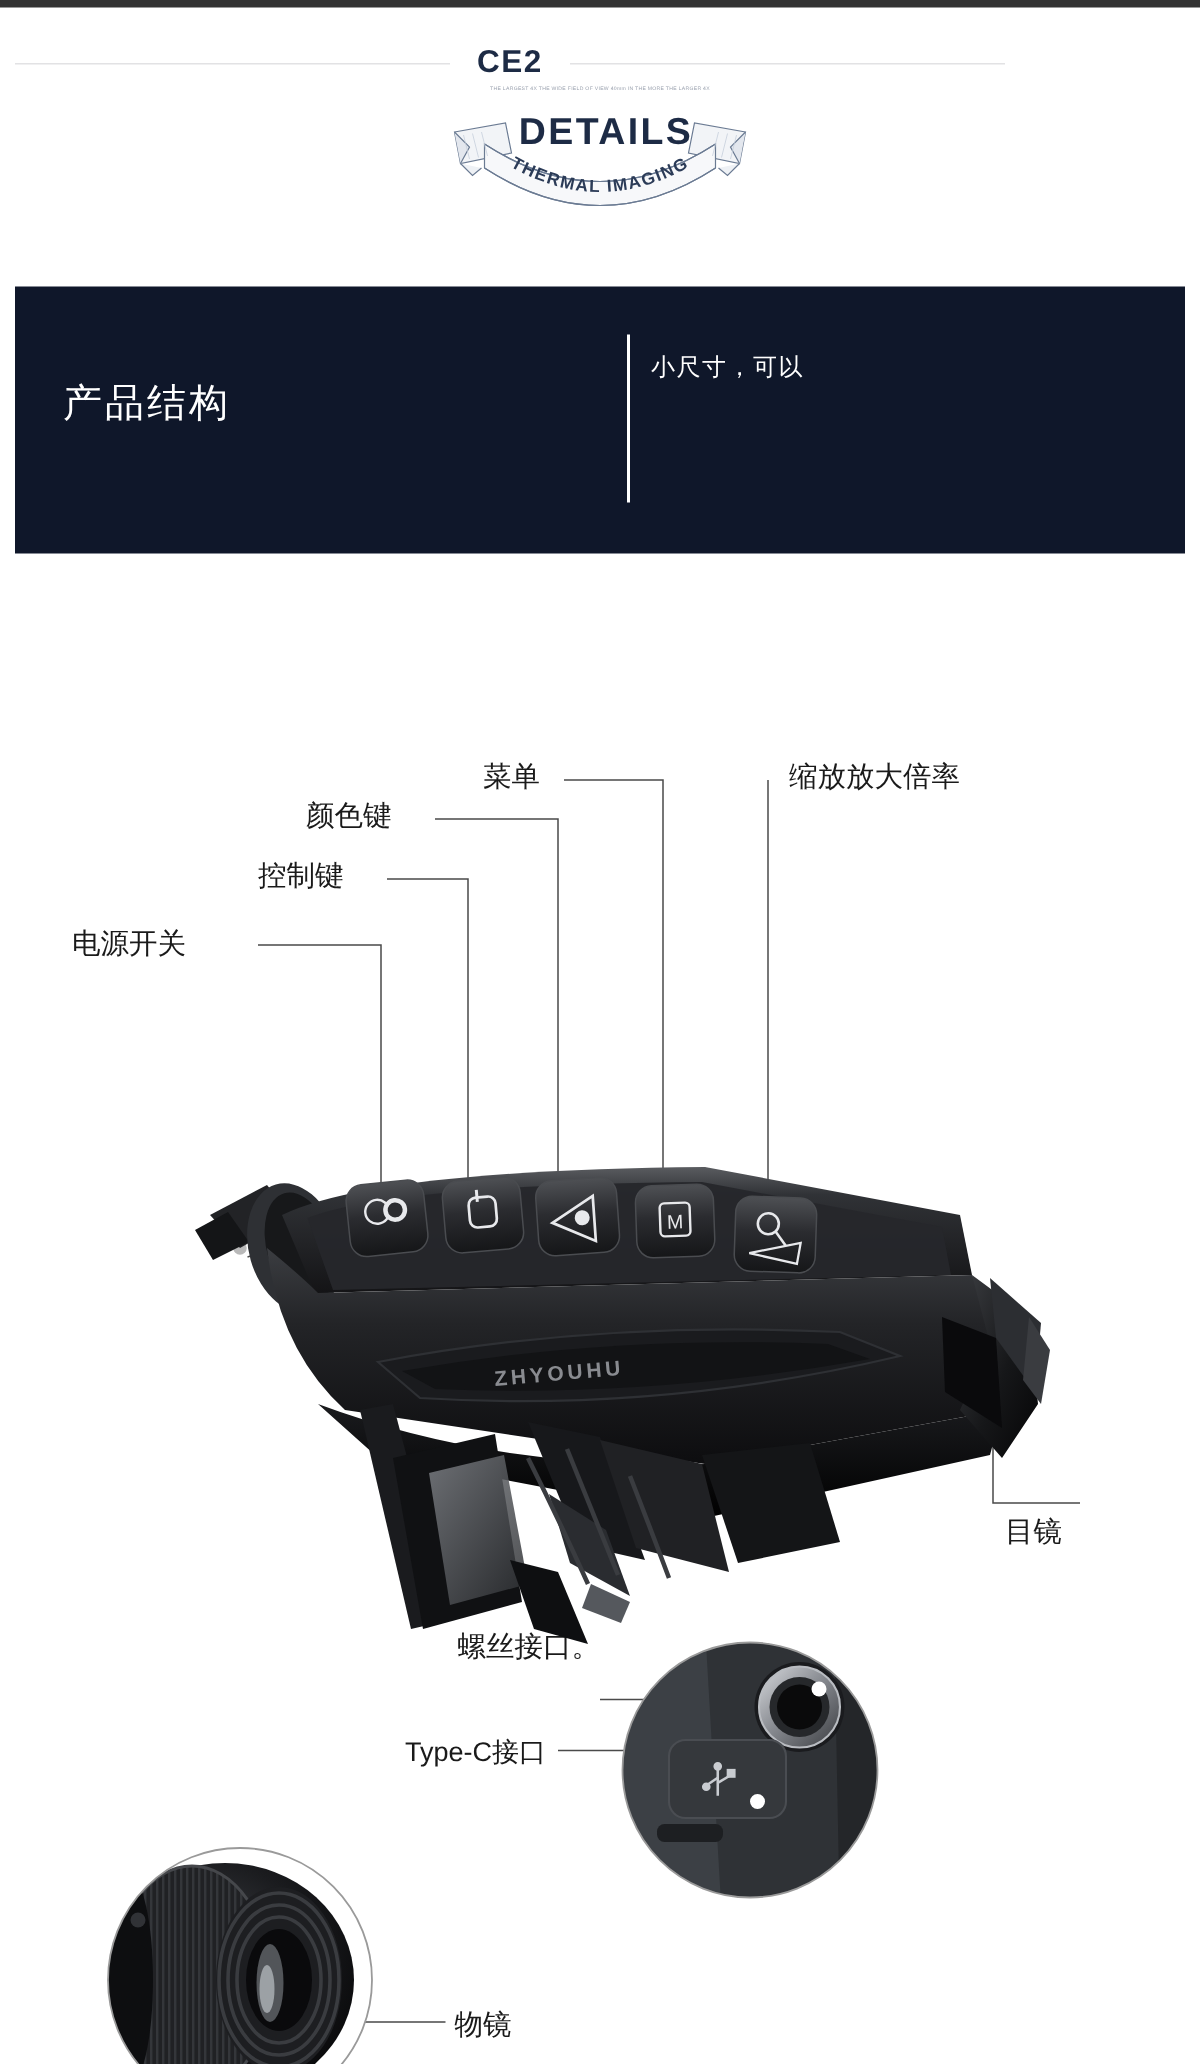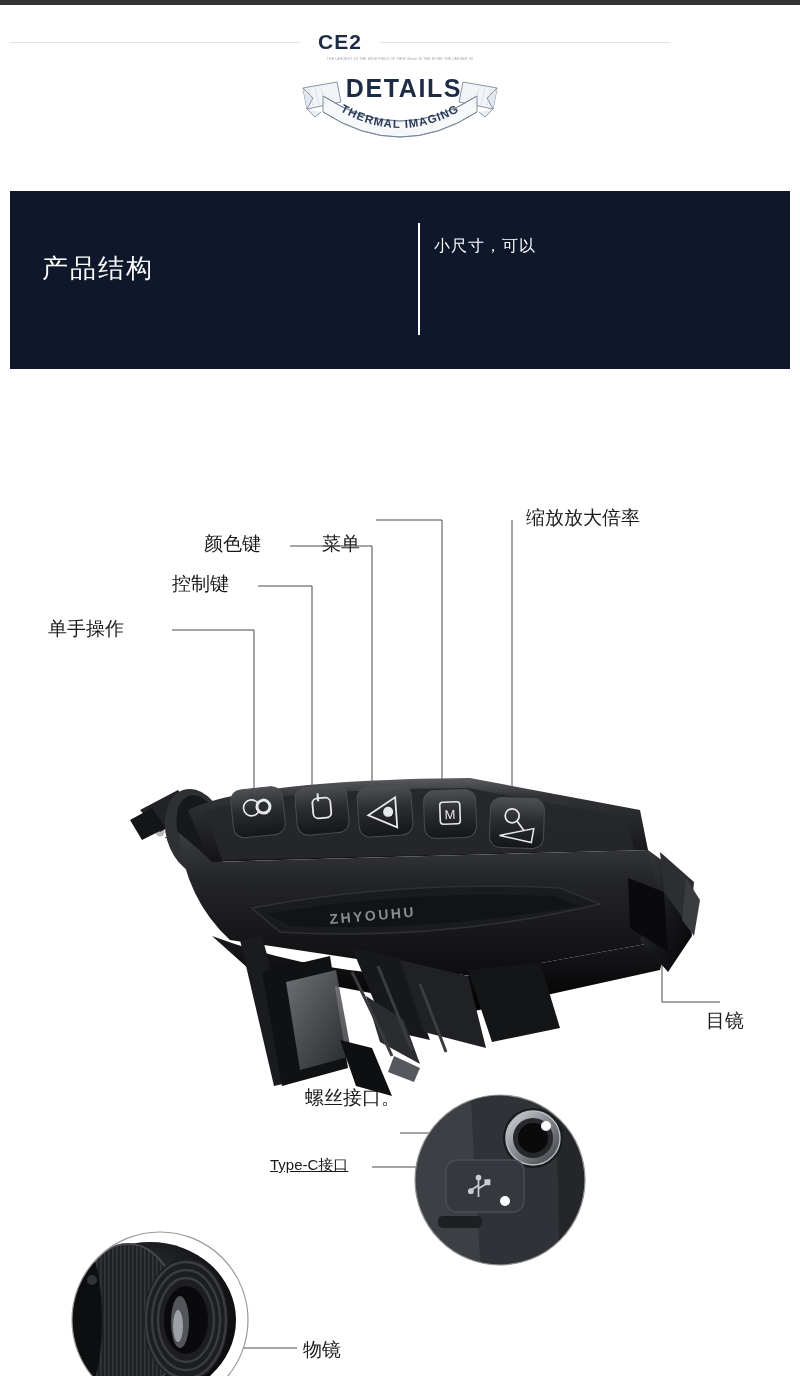--- a/index.html
+++ b/index.html
@@ -36,21 +36,21 @@
                  letter-spacing:2px; font-family:"DejaVu Sans",sans-serif; }
   .banner-divider{ position:absolute; left:408px; top:32px; width:2px; height:112px;
                    background:#ffffff; }
   .banner-sub{ position:absolute; left:424px; top:44px; width:320px; font-size:16px;
                color:#ffffff; line-height:1.36; letter-spacing:1px;
                font-family:Liberation Serif, serif; }
 
   
   .lbl{ position:absolute; font-size:19px; color:#1a1a1a; white-space:nowrap;
         font-family:"DejaVu Sans",sans-serif; }
-  .lbl-lat{ font-family:"Liberation Sans",sans-serif; font-size:15px;text-decoration:underline; }
+  .lbl-lat{ font-family:"Liberation Sans",sans-serif; font-size:18px; }
 
   
   #leaders{ position:absolute; left:0; top:0; width:800px; height:1376px;
             pointer-events:none; }
 
   
   #stage{ position:absolute; left:0; top:380px; width:800px; height:996px; }
 </style>
 </head>
 <body>
@@ -103,26 +103,26 @@
   </div>
 
   <div class="banner">
     <div class="banner-title">产品结构</div>
     <div class="banner-divider"></div>
     <div class="banner-sub">
       <div>小尺寸，可以</div>
     </div>
   </div>
 
-  <div class="lbl" style="left:48px;  top:616px;">单手操作</div>
+  <div class="lbl" style="left:48px;  top:616px;">电源开关</div>
   <div class="lbl" style="left:172px; top:571px;font-family:Liberation Serif, serif;">控制键</div>
   <div class="lbl" style="left:204px; top:531px;">颜色键</div>
-  <div class="lbl" style="left:322px; top:531px;">菜单</div>
+  <div class="lbl" style="left:322px; top:505px;">菜单</div>
   <div class="lbl" style="left:526px; top:505px;">缩放放大倍率</div>
-  <div class="lbl" style="left:706px; top:1008px;">目镜</div>
+  <div class="lbl" style="left:670px; top:1008px;">目镜</div>
   <div class="lbl" style="left:305px; top:1085px;">螺丝接口。</div>
   <div class="lbl lbl-lat" style="left:270px; top:1156px;">Type-C接口</div>
   <div class="lbl" style="left:303px; top:1337px;text-align:right;">物镜</div>
 
   <svg id="leaders" viewBox="0 0 800 1376" xmlns="http://www.w3.org/2000/svg">
     <g stroke="#4a4a4a" stroke-width="1" fill="none">
 
       <path d="M172 630 L254 630 L254 810 L165 838"></path>
 
       <path d="M258 586 L312 586 L312 812"></path>

